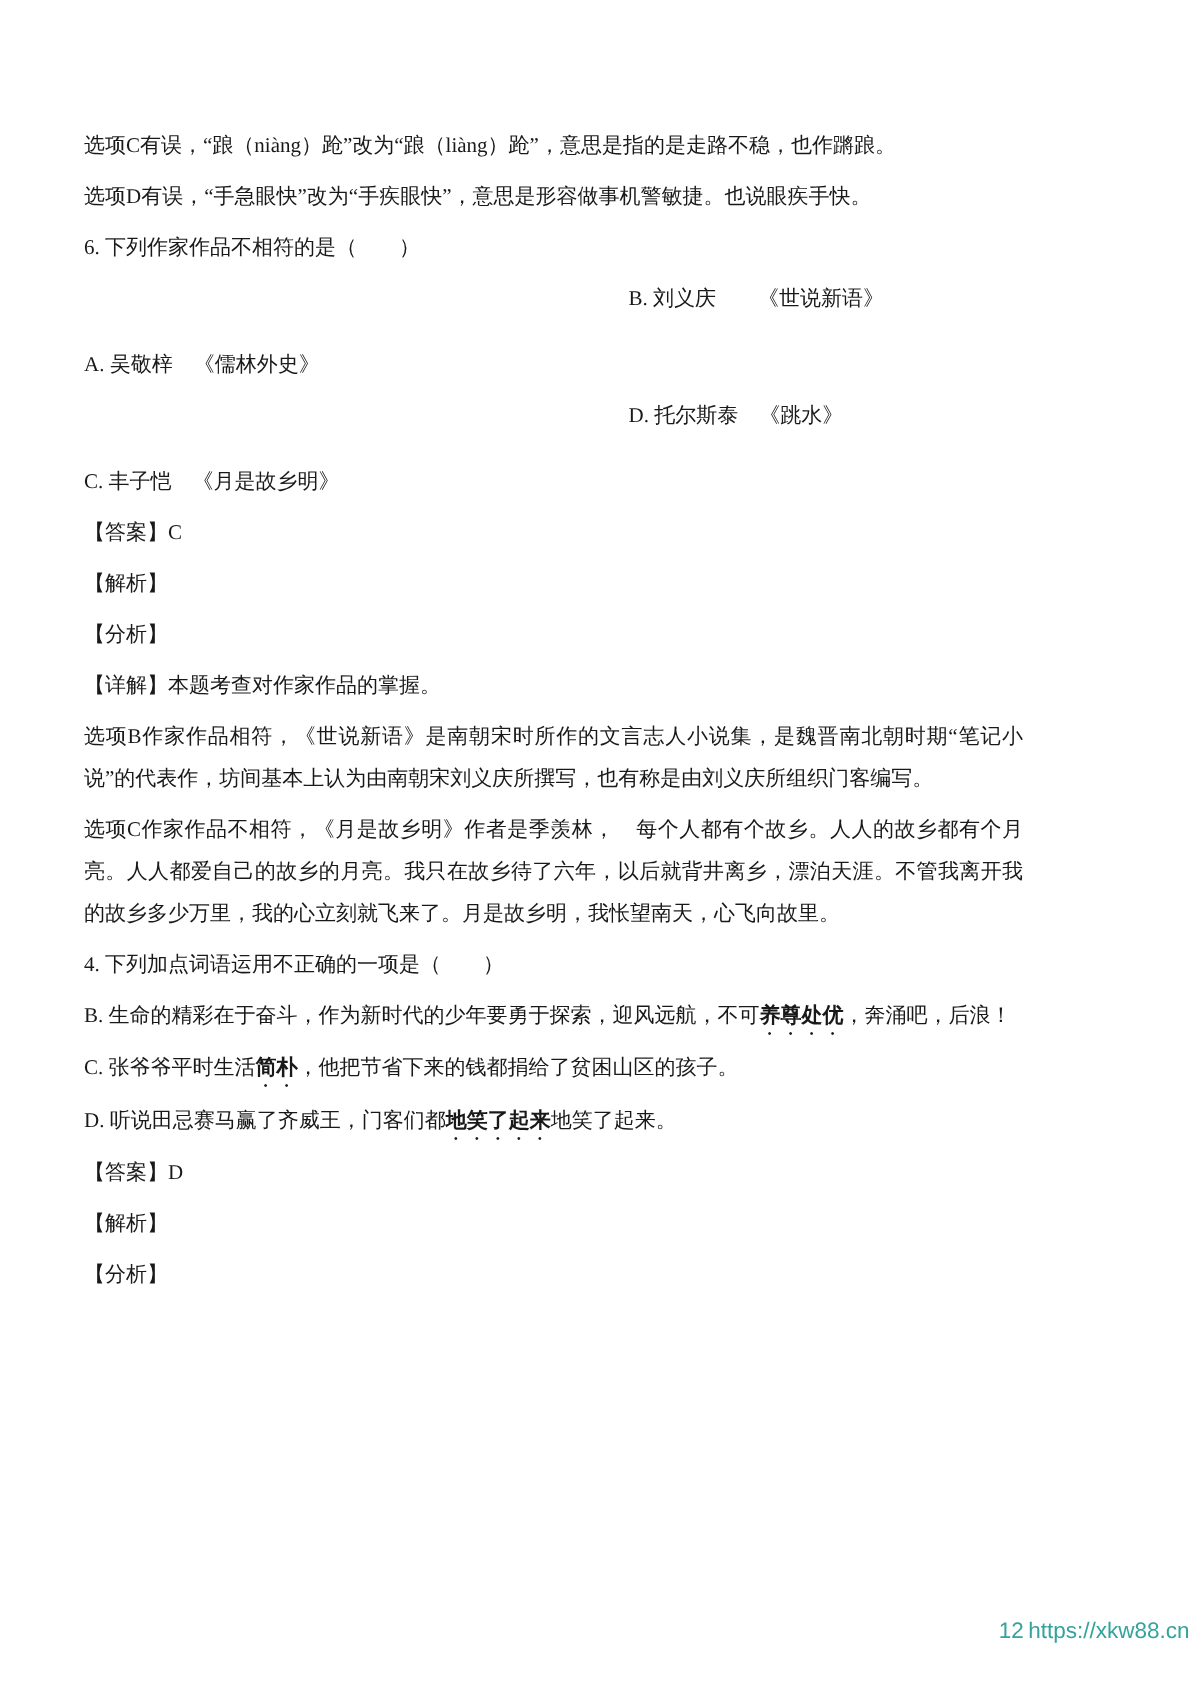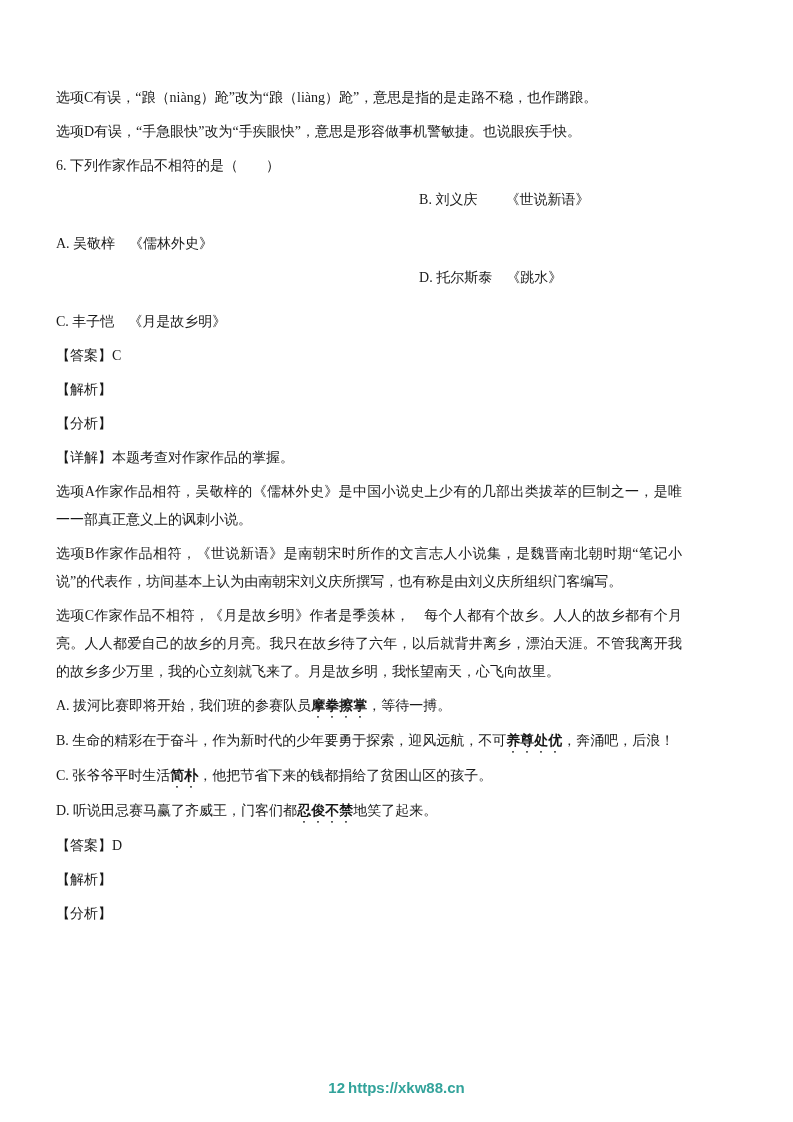--- a/index.html
+++ b/index.html
@@ -36,25 +36,24 @@
     -webkit-text-emphasis: filled dot;
     -webkit-text-emphasis-position: under right;
     text-emphasis: filled dot;
     text-emphasis-position: under right;
   }
   .footer {
     position: absolute;
     left: 0;
     right: 0;
     bottom: 26px;
-    text-align: center;
+    text-align: right;
     font-size: 15px;
     font-family: "Liberation Sans", "DejaVu Sans", sans-serif;
     color: #33a39b;
-    font-weight: bold;
   }
   .footer .page-num { margin-right: 3px; }
   .footer .url { text-decoration: none; color: inherit; cursor: pointer; }
 </style>
 </head>
 <body>
 
 <div class="page">
   <div class="page-content">
       <p class="para"><span>选项C有误，“踉（niàng）跄”改为“踉（liàng）跄”，意思是指的是走路不稳，也作蹡踉。</span></p>
@@ -65,27 +64,26 @@
         <span class="opt-right">B. 刘义庆　　《世说新语》</span>
       </div>
       <div class="opt-row">
         <span class="opt-left">C. 丰子恺　《月是故乡明》</span>
         <span class="opt-right">D. 托尔斯泰　《跳水》</span>
       </div>
       <p class="para"><span>【答案】C</span></p>
       <p class="para"><span>【解析】</span></p>
       <p class="para"><span>【分析】</span></p>
       <p class="para"><span>【详解】本题考查对作家作品的掌握。</span></p>
-      <p class="para"><span>选项A作家作品相符，吴敬梓的《儒林外史》是中国小说史上少有的几部出类拔萃的巨制之一，是唯一一部真正意义上的讽刺小说。</span></p>
       <p class="para"><span>选项B作家作品相符，《世说新语》是南朝宋时所作的文言志人小说集，是魏晋南北朝时期“笔记小说”的代表作，坊间基本上认为由南朝宋刘义庆所撰写，也有称是由刘义庆所组织门客编写。</span></p>
       <p class="para"><span>选项C作家作品不相符，《月是故乡明》作者是季羡林，　每个人都有个故乡。人人的故乡都有个月亮。人人都爱自己的故乡的月亮。我只在故乡待了六年，以后就背井离乡，漂泊天涯。不管我离开我的故乡多少万里，我的心立刻就飞来了。月是故乡明，我怅望南天，心飞向故里。</span></p>
-      <p class="para"><span>A. 拔河比赛即将开始，我们班的参赛队员</span><span class="em-dot">摩拳擦掌</span><span>，等待一搏。</span></p>
+      <p class="para"><span>4. 下列加点词语运用不正确的一项是（　　）</span></p>
       <p class="para"><span>B. 生命的精彩在于奋斗，作为新时代的少年要勇于探索，迎风远航，不可</span><span class="em-dot">养尊处优</span><span>，奔涌吧，后浪！</span></p>
       <p class="para"><span>C. 张爷爷平时生活</span><span class="em-dot">简朴</span><span>，他把节省下来的钱都捐给了贫困山区的孩子。</span></p>
-      <p class="para"><span>D. 听说田忌赛马赢了齐威王，门客们都</span><span class="em-dot">忍俊不禁</span><span>地笑了起来。</span></p>
+      <p class="para"><span>D. 听说田忌赛马赢了齐威王，门客们都</span><span class="em-dot">地笑了起来</span><span>地笑了起来。</span></p>
       <p class="para"><span>【答案】D</span></p>
       <p class="para"><span>【解析】</span></p>
       <p class="para"><span>【分析】</span></p>
     </div>
 
   <div class="footer" style="color: rgb(51, 163, 155);">
     <span class="page-num">12</span><a class="url">https://xkw88.cn</a>
   </div>
 </div>
 

